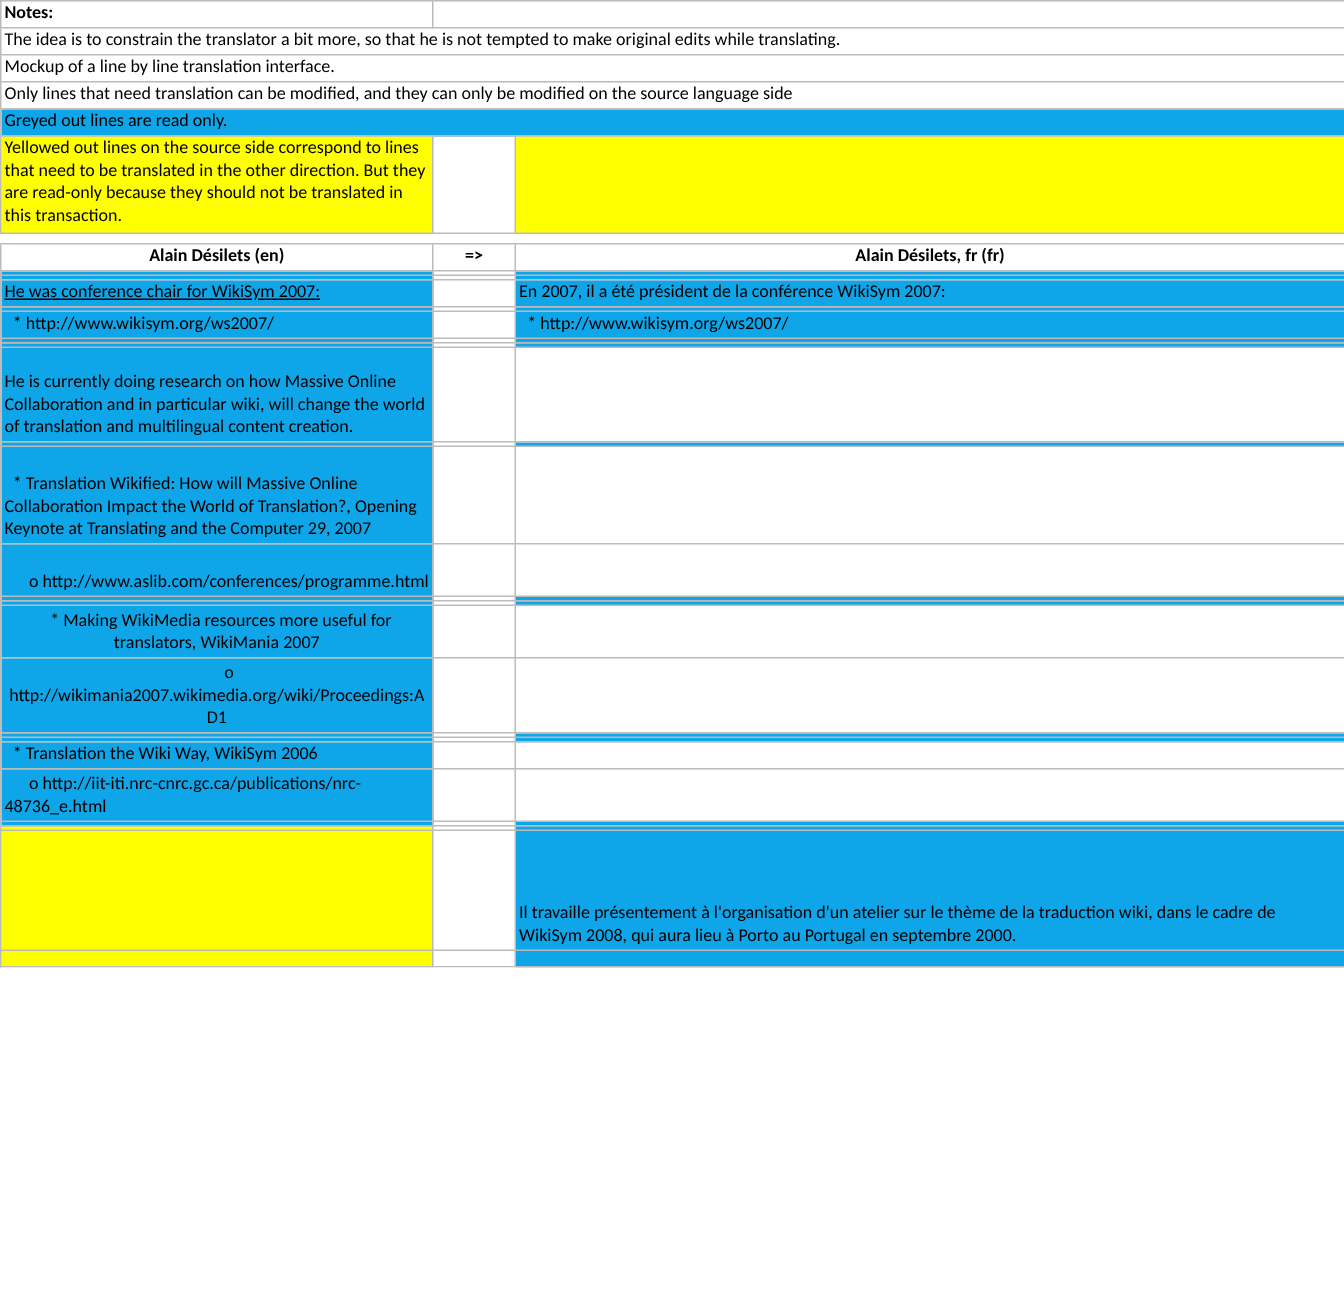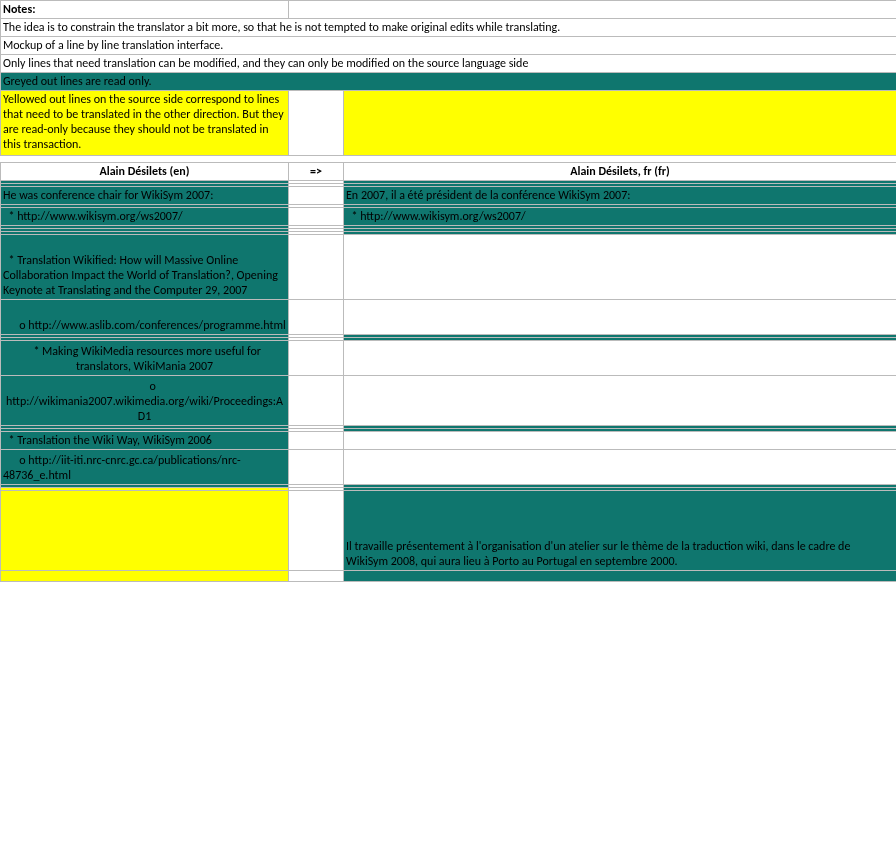--- a/index.html
+++ b/index.html
@@ -17,21 +17,21 @@
     table-layout: fixed;
   }
   td {
     border: 1px solid #bbb;
     padding: 1px 2px;
     vertical-align: bottom;
     word-wrap: break-word;
     line-height: 1.25;
   }
   .bold { font-weight: bold; }
-  .grey { background: #0f766e; }
+  .grey { background: #0ea5e9; }
   .yellow { background: #ffff00; }
   .white { background: #fff; }
   .hdr { font-weight: bold; text-align: center; vertical-align: middle; }
 </style>
 </head>
 <body>
 
 <table id="tbl">
   <colgroup>
     <col style="width:288px">
@@ -74,21 +74,21 @@
         <td class="grey" style="white-space: pre-wrap;"></td>
         <td></td>
         <td class="grey" style="white-space: pre-wrap;"></td>
       </tr>
       <tr>
         <td class="grey" style="white-space: pre-wrap;"></td>
         <td></td>
         <td class="grey" style="white-space: pre-wrap;"></td>
       </tr>
       <tr>
-        <td class="grey" style="white-space: pre-wrap;">He was conference chair for WikiSym 2007:</td>
+        <td class="grey" style="white-space: pre-wrap; text-decoration: underline;">He was conference chair for WikiSym 2007:</td>
         <td></td>
         <td class="grey" style="white-space: pre-wrap;">En 2007, il a été président de la conférence WikiSym 2007:</td>
       </tr>
       <tr>
         <td class="grey" style="white-space: pre-wrap;"></td>
         <td></td>
         <td class="grey" style="white-space: pre-wrap;"></td>
       </tr>
       <tr>
         <td class="grey" style="white-space: pre-wrap;">  * http://www.wikisym.org/ws2007/</td>
@@ -97,20 +97,25 @@
       </tr>
       <tr>
         <td class="grey" style="white-space: pre-wrap;"></td>
         <td></td>
         <td class="grey" style="white-space: pre-wrap;"></td>
       </tr>
       <tr>
         <td class="grey" style="white-space: pre-wrap;"></td>
         <td></td>
         <td class="grey" style="white-space: pre-wrap;"></td>
+      </tr>
+      <tr>
+        <td class="grey" style="white-space: pre-wrap; height: 60px; vertical-align: bottom;">He is currently doing research on how Massive Online Collaboration and in particular wiki, will change the world of translation and multilingual content creation.</td>
+        <td></td>
+        <td class="white" style="white-space: pre-wrap; height: 60px;"></td>
       </tr>
       <tr>
         <td class="grey" style="white-space: pre-wrap;"></td>
         <td></td>
         <td class="grey" style="white-space: pre-wrap;"></td>
       </tr>
       <tr>
         <td class="grey" style="white-space: pre-wrap; height: 62px; vertical-align: bottom;">  * Translation Wikified: How will Massive Online Collaboration Impact the World of Translation?, Opening Keynote at Translating and the Computer 29, 2007</td>
         <td></td>
         <td class="white" style="white-space: pre-wrap; height: 62px;"></td>

